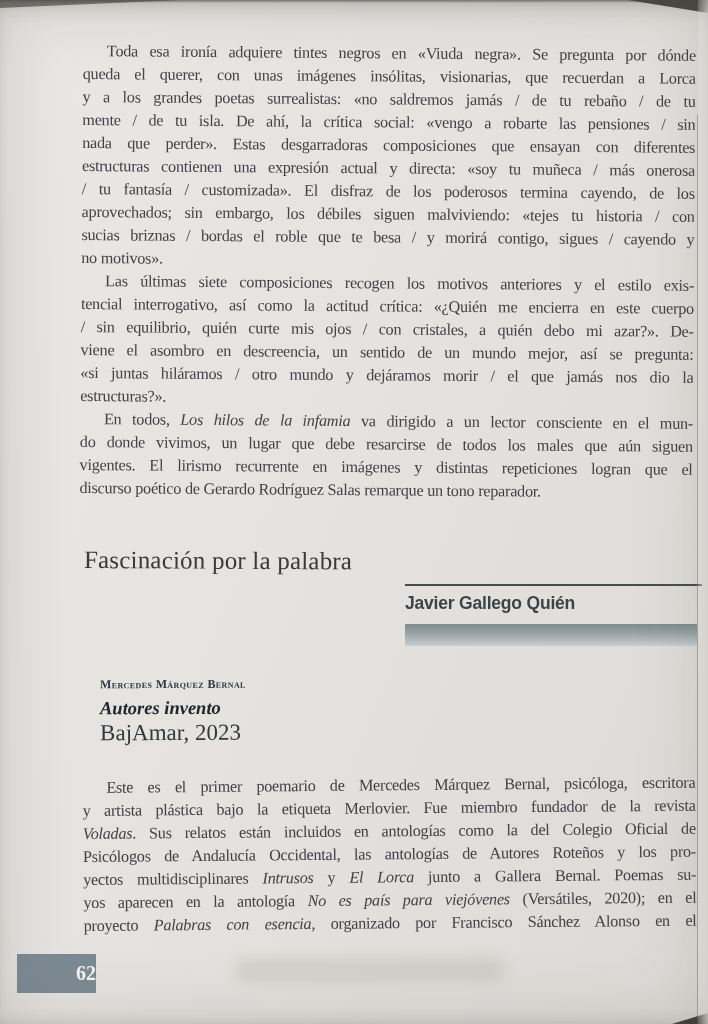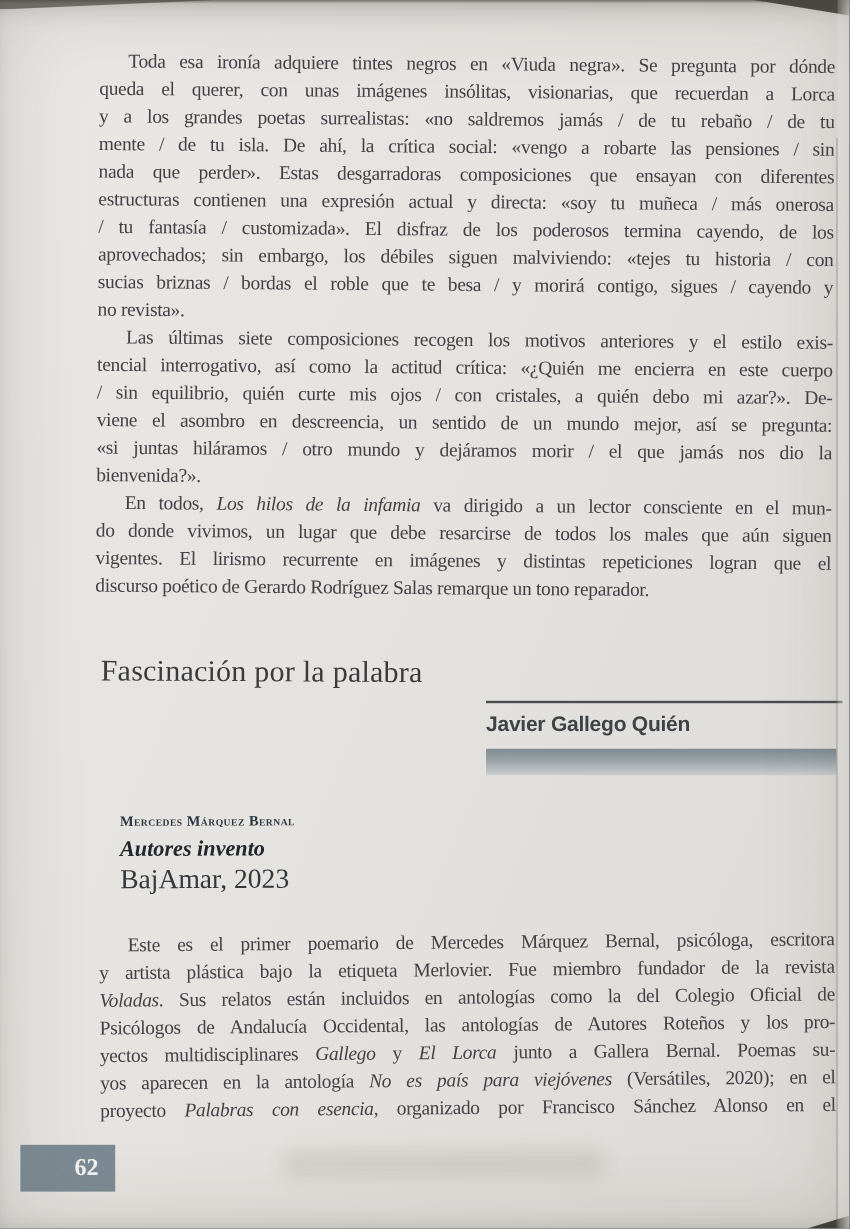--- a/index.html
+++ b/index.html
@@ -74,49 +74,49 @@
   }
   .book-title {
     font-weight:bold; font-style:italic; font-size:18.5px;
     color:#20262c; line-height:23px; margin-top:2px;
   }
   .book-publisher { font-size:23px; color:#33383c; line-height:21px; margin-top:2px; }
 
   .pagenum-badge {
     position:absolute; top:954px; left:17px; width:79px; height:39px;
     background:var(--badge); box-sizing:border-box;
-    display:flex; align-items:center; justify-content:flex-end; padding-right:14px;
+    display:flex; align-items:center; justify-content:flex-end; padding-right:0;
   }
   .pagenum-badge .num { color:#f4f3f1; font-weight:bold; font-size:20px; }
 </style>
 </head>
 <body style="--page-bg-light: #e9e8e5; --page-bg: #e4e3df; --page-bg-dark: #dbdad6; --text: #434146; --badge: #7c8a93; --bar-dark: #7f8b91; --bar-light: #c9ced0;">
 
 <div class="photo">
 
   <div class="text-block block-prev">
       <div class="para">
         <div class="line first"><span>Toda esa ironía adquiere tintes negros en «Viuda negra». Se pregunta por dónde</span></div>
         <div class="line"><span>queda el querer, con unas imágenes insólitas, visionarias, que recuerdan a Lorca</span></div>
         <div class="line"><span>y a los grandes poetas surrealistas: «no saldremos jamás / de tu rebaño / de tu</span></div>
         <div class="line"><span>mente / de tu isla. De ahí, la crítica social: «vengo a robarte las pensiones / sin</span></div>
         <div class="line"><span>nada que perder». Estas desgarradoras composiciones que ensayan con diferentes</span></div>
         <div class="line"><span>estructuras contienen una expresión actual y directa: «soy tu muñeca / más onerosa</span></div>
         <div class="line"><span>/ tu fantasía / customizada». El disfraz de los poderosos termina cayendo, de los</span></div>
         <div class="line"><span>aprovechados; sin embargo, los débiles siguen malviviendo: «tejes tu historia / con</span></div>
         <div class="line"><span>sucias briznas / bordas el roble que te besa / y morirá contigo, sigues / cayendo y</span></div>
-        <div class="line last"><span>no revista».</span></div>
+        <div class="line last"><span>no motivos».</span></div>
       </div>
       <div class="para">
         <div class="line first"><span>Las últimas siete composiciones recogen los motivos anteriores y el estilo exis-</span></div>
         <div class="line"><span>tencial interrogativo, así como la actitud crítica: «¿Quién me encierra en este cuerpo</span></div>
         <div class="line"><span>/ sin equilibrio, quién curte mis ojos / con cristales, a quién debo mi azar?». De-</span></div>
         <div class="line"><span>viene el asombro en descreencia, un sentido de un mundo mejor, así se pregunta:</span></div>
         <div class="line"><span>«si juntas hiláramos / otro mundo y dejáramos morir / el que jamás nos dio la</span></div>
-        <div class="line last"><span>bienvenida?».</span></div>
+        <div class="line last"><span>estructuras?».</span></div>
       </div>
       <div class="para">
         <div class="line first"><span>En todos, </span><span class="it">Los hilos de la infamia</span><span> va dirigido a un lector consciente en el mun-</span></div>
         <div class="line"><span>do donde vivimos, un lugar que debe resarcirse de todos los males que aún siguen</span></div>
         <div class="line"><span>vigentes. El lirismo recurrente en imágenes y distintas repeticiones logran que el</span></div>
         <div class="line last"><span>discurso poético de Gerardo Rodríguez Salas remarque un tono reparador.</span></div>
       </div>
     </div>
 
   <h1 class="review-heading">Fascinación por la palabra</h1>
@@ -132,21 +132,21 @@
     <div class="book-title">Autores invento</div>
     <div class="book-publisher">BajAmar, 2023</div>
   </div>
 
   <div class="text-block block-review">
       <div class="para">
         <div class="line first"><span>Este es el primer poemario de Mercedes Márquez Bernal, psicóloga, escritora</span></div>
         <div class="line"><span>y artista plástica bajo la etiqueta Merlovier. Fue miembro fundador de la revista</span></div>
         <div class="line"><span class="it">Voladas</span><span>. Sus relatos están incluidos en antologías como la del Colegio Oficial de</span></div>
         <div class="line"><span>Psicólogos de Andalucía Occidental, las antologías de Autores Roteños y los pro-</span></div>
-        <div class="line"><span>yectos multidisciplinares </span><span class="it">Gallego</span><span> y </span><span class="it">El Lorca</span><span> junto a Gallera Bernal. Poemas su-</span></div>
+        <div class="line"><span>yectos multidisciplinares </span><span class="it">Intrusos</span><span> y </span><span class="it">El Lorca</span><span> junto a Gallera Bernal. Poemas su-</span></div>
         <div class="line"><span>yos aparecen en la antología </span><span class="it">No es país para viejóvenes</span><span> (Versátiles, 2020); en el</span></div>
         <div class="line"><span>proyecto </span><span class="it">Palabras con esencia</span><span>, organizado por Francisco Sánchez Alonso en el</span></div>
       </div>
     </div>
 
   <div class="pagenum-badge">
     <span class="num">62</span>
   </div>
 
   <div class="ghost-showthrough"></div>

